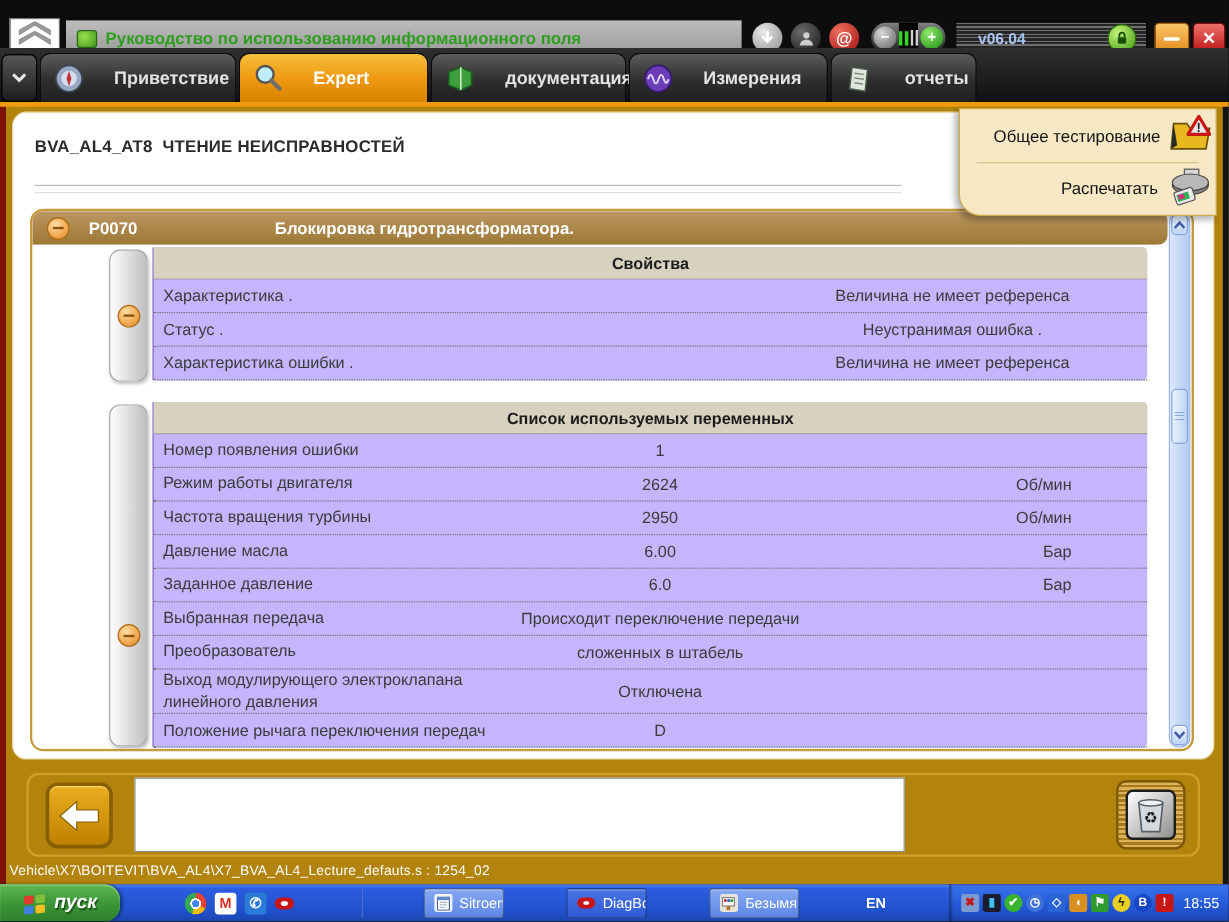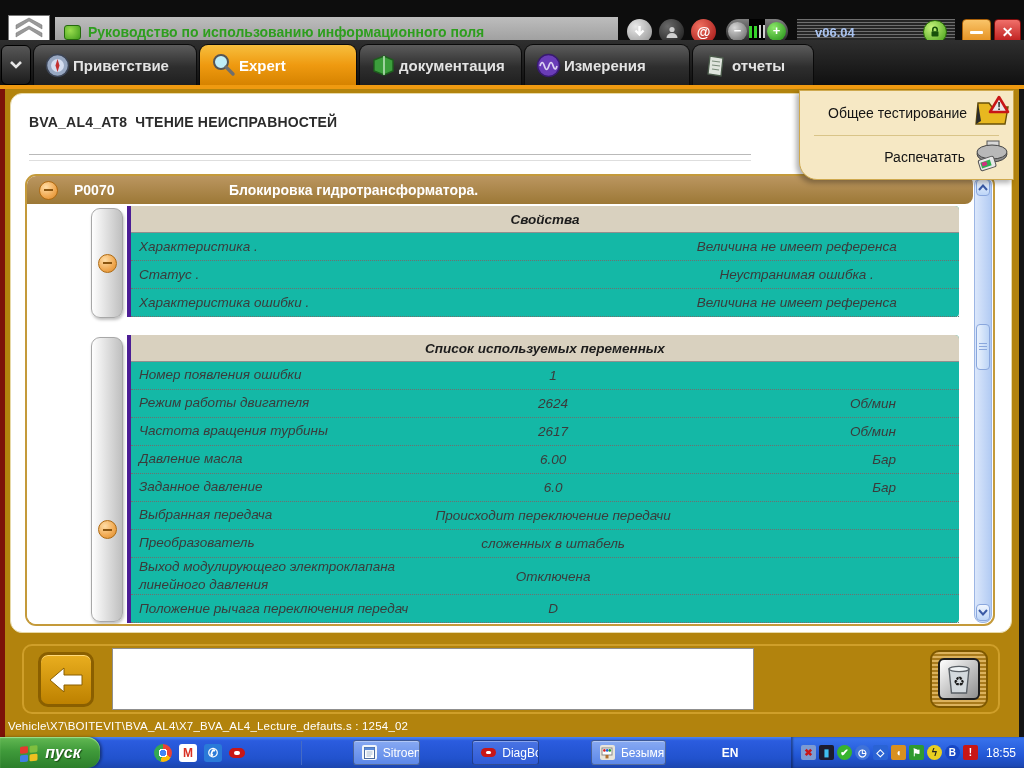--- a/index.html
+++ b/index.html
@@ -42,21 +42,21 @@
   .win-close{position:absolute;left:994px;top:7px;width:25px;height:24px;border-radius:4px;
     background:linear-gradient(#f0706a,#b81414);border:1px solid #7e0c0c;color:#fff;font-weight:bold;
     font-size:14px;display:flex;align-items:center;justify-content:center;}
   
   .tabbar{position:absolute;left:0;top:40px;width:1024px;height:45px;
     background:linear-gradient(#2f2f2f,#101010);display:flex;align-items:flex-end;}
   .chevbtn{width:28px;height:38px;margin:0 2px 0 1px;border-radius:6px;background:linear-gradient(#565656,#1c1c1c);
     border:1px solid #000;display:flex;align-items:center;justify-content:center;}
   .tab{height:41px;margin-right:2px;border-radius:9px 9px 0 0;box-sizing:border-box;
     background:linear-gradient(#5c5c5c,#2e2e2e 55%,#1f1f1f);border:1px solid #0a0a0a;border-bottom:none;
-    display:flex;align-items:center;gap:2px;padding:0 10px;color:#e3e3e3;font-weight:bold;font-size:15px;}
+    display:flex;align-items:center;gap:24px;padding:0 10px;color:#e3e3e3;font-weight:bold;font-size:15px;}
   .tab.active{background:linear-gradient(#f7bf3e,#ef9a10 50%,#d68300);color:#fff;}
   .t1{width:164px}.t2{width:158px}.t3{width:163px}.t4{width:166px}.t5{width:122px}
   .tabic{width:27px;height:27px;flex:0 0 auto;}
   
   .workarea{position:absolute;left:0;top:85px;width:1024px;height:652px;
     background:#b2830d;border-top:4px solid #ef9a10;box-sizing:border-box;}
   .workarea::before{content:"";position:absolute;left:0;top:0;bottom:0;width:5px;background:#7c1208;}
   .workarea::after{content:"";position:absolute;right:0;top:0;bottom:0;width:5px;background:#141414;}
   .content-panel{position:absolute;left:10px;top:4px;width:1000px;height:538px;background:#fff;
     border-radius:12px;border:1px solid #e7d9a8;}
@@ -82,22 +82,22 @@
     background:radial-gradient(circle at 35% 30%,#ffdda6,#f0a850 60%,#d8892c);border:1px solid #b06a10;
     display:flex;align-items:center;justify-content:center;}
   .minus-bar{width:9px;height:2px;background:#8a5510;display:block;}
   .fault-body{position:absolute;left:0;top:28px;right:20px;bottom:0;background:#fff;}
   .pill{position:absolute;width:30px;border-radius:9px;border:1px solid #a8a8a8;
     background:linear-gradient(90deg,#ffffff,#dcdcdc 55%,#bfbfbf);box-shadow:1px 2px 3px rgba(0,0,0,.25);
     display:flex;align-items:center;justify-content:center;}
   .pill1{left:64px;top:4px;height:108px;}
   .pill2{left:64px;top:133px;height:283px;align-items:flex-start;}
   .pill2 .minus-circle{margin-top:182px;}
-  .dtable{position:absolute;width:828px;background:#14b8a6;border-left:4px solid #4c1d95;
-    border-radius:0 4px 4px 0;font-style:italic;}
+  .dtable{position:absolute;width:828px;background:#c4b5fd;border-left:1px solid #4c1d95;
+    border-radius:0 4px 4px 0;}
   .table1{left:100px;top:2px;}
   .table2{left:100px;top:131px;}
   .thead{height:26px;display:flex;align-items:center;justify-content:center;font-weight:bold;
     font-size:13.5px;color:#1c1c1c;background:#d9d1bf;border-bottom:1px solid #8f8f8f;border-radius:0 4px 0 0;}
   .drow{display:flex;align-items:center;min-height:28px;border-bottom:1px dotted #6f6f6f;
     font-size:13.5px;color:#3b3b3b;padding:0 8px;box-sizing:border-box;}
   .plabel{flex:0 0 62%;}
   .pvalue{flex:1;text-align:center;}
   .vlabel{flex:0 0 36%;line-height:1.35;}
   .vvalue{flex:0 0 30%;text-align:center;white-space:nowrap;}
@@ -350,21 +350,21 @@
   </div>
 
   <div class="drow">
     <span class="vlabel">Режим работы двигателя</span>
     <span class="vvalue">2624</span>
     <span class="vunit">Об/мин</span>
   </div>
 
   <div class="drow">
     <span class="vlabel">Частота вращения турбины</span>
-    <span class="vvalue">2617</span>
+    <span class="vvalue">2950</span>
     <span class="vunit">Об/мин</span>
   </div>
 
   <div class="drow">
     <span class="vlabel">Давление масла</span>
     <span class="vvalue">6.00</span>
     <span class="vunit">Бар</span>
   </div>
 
   <div class="drow">

